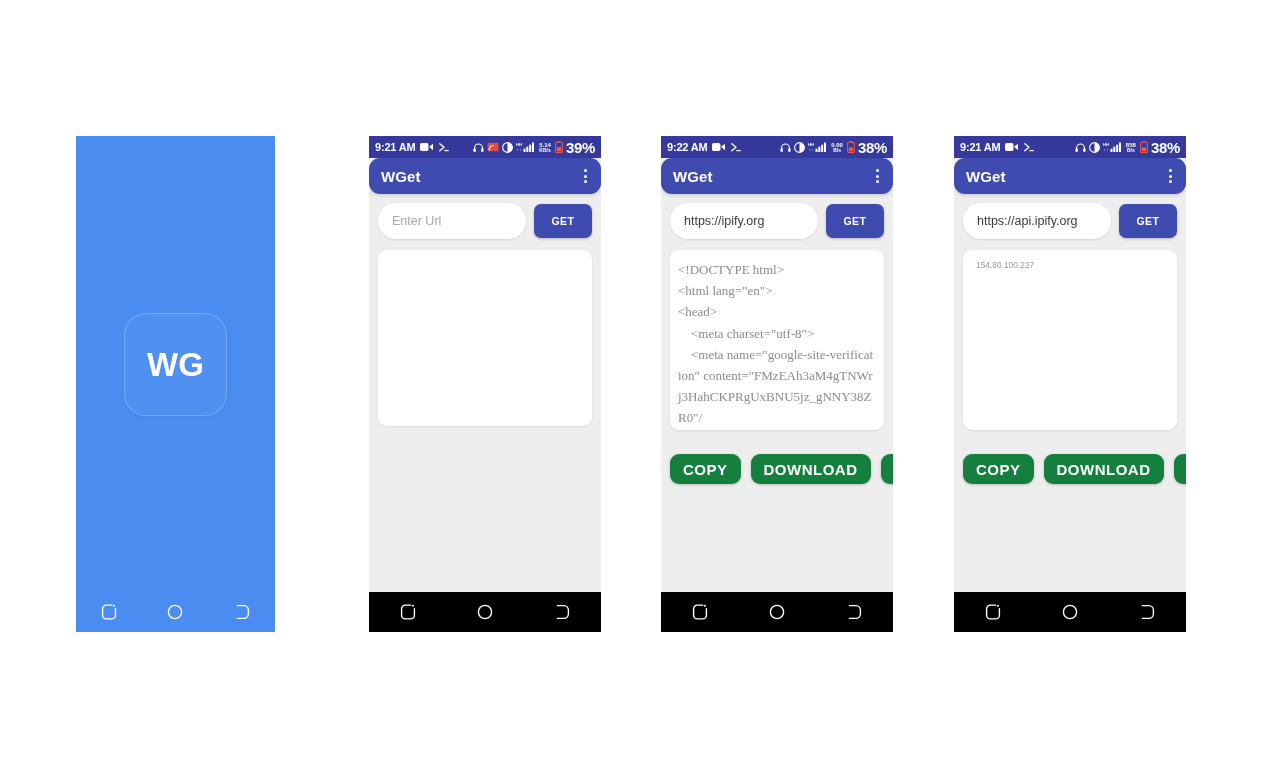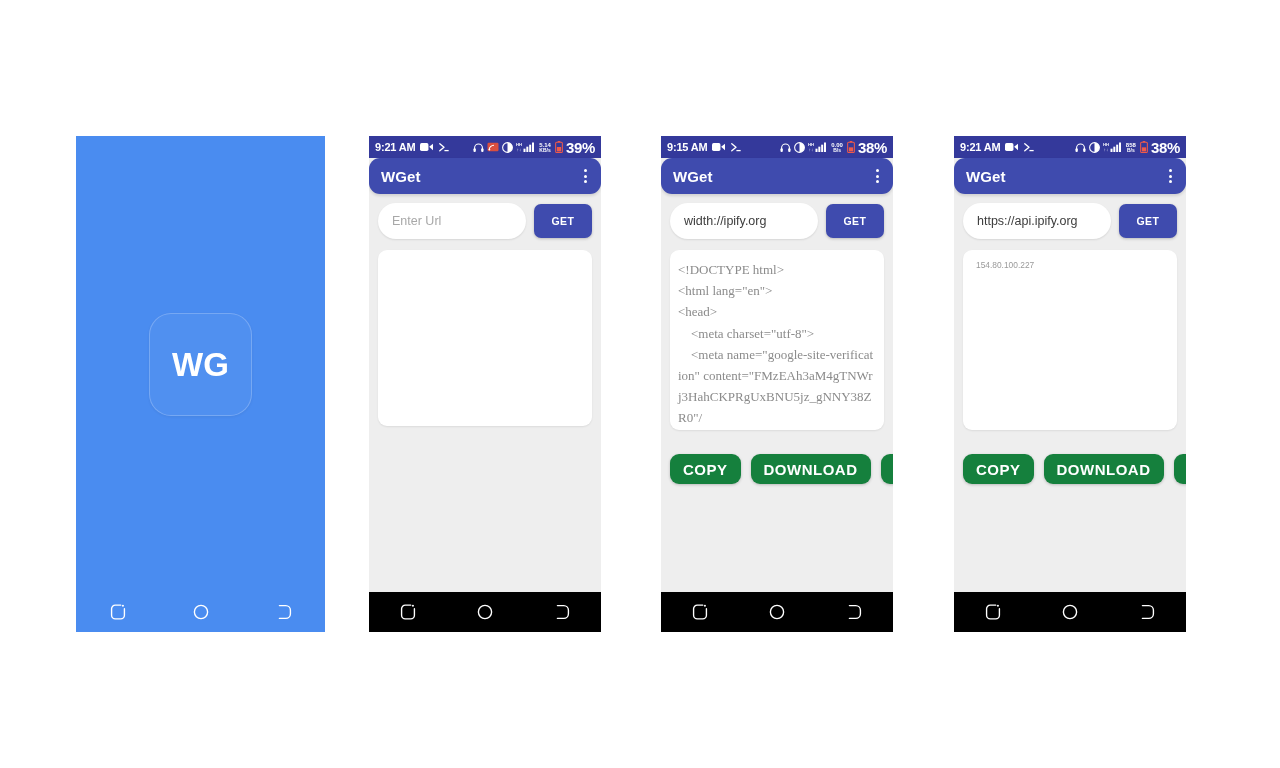--- a/index.html
+++ b/index.html
@@ -18,21 +18,21 @@
   
   .phone {
     position: absolute;
     width: 232px;
     height: 496px;
     overflow: hidden;
     background: #eeeeee;
     display: flex;
     flex-direction: column;
   }
-  .phone.splash { width: 249px; }
+  .phone.splash { width: 199px; }
 
   
   .splash-body {
     flex: 1;
     background: #4a8cf0;
     display: flex;
     align-items: center;
     justify-content: center;
   }
   .logo-box {
@@ -337,21 +337,21 @@
         <svg class="nav-ico" viewBox="0 0 24 24">
             <path d="M7 5h7a5 5 0 0 1 5 5v4a5 5 0 0 1-5 5H7" fill="none" stroke="#ffffff" stroke-width="1.5" stroke-linecap="round"></path>
           </svg>
       </span>
     </div>
   </div>
 
   <div class="phone" style="left:661px; top:136px;">
     <div class="statusbar">
       <div class="sb-left">
-        <span class="sb-time">9:15 AM</span>
+        <span class="sb-time">9:22 AM</span>
         <span>
           <svg class="sb-ico" width="13" height="10" viewBox="0 0 20 14">
               <rect x="0" y="1" width="13" height="12" rx="2.5" fill="#fff"></rect>
               <path d="M14 6.5 L20 2 L20 12 Z" fill="#fff"></path>
             </svg>
         </span>
         <span>
           <svg class="sb-ico" width="12" height="11" viewBox="0 0 14 13">
               <path d="M2 2 L7 6.2 L2 10.4" fill="none" stroke="#fff" stroke-width="1.6" stroke-linecap="round" stroke-linejoin="round"></path>
               <rect x="7.5" y="9.4" width="5" height="1.5" fill="#fff"></rect>
@@ -403,21 +403,21 @@
       <span class="appbar-sp"></span>
       <span class="kebab">
           <i></i>
           <i></i>
           <i></i>
         </span>
     </div>
 
     <div class="appbody">
       <div class="urlrow">
-        <div class="urlfield">width://ipify.org</div>
+        <div class="urlfield">https://ipify.org</div>
         <button class="getbtn">GET</button>
       </div>
       <div class="resultcard code">
         <div class="codetext">&lt;!DOCTYPE html&gt;
 &lt;html lang="en"&gt;
 &lt;head&gt;
     &lt;meta charset="utf-8"&gt;
     &lt;meta name="google-site-verification" content="FMzEAh3aM4gTNWrj3HahCKPRgUxBNU5jz_gNNY38ZR0"/
 &gt;
     &lt;meta http-equiv="X-UA-Compatible" content="IE=edge"&gt;

